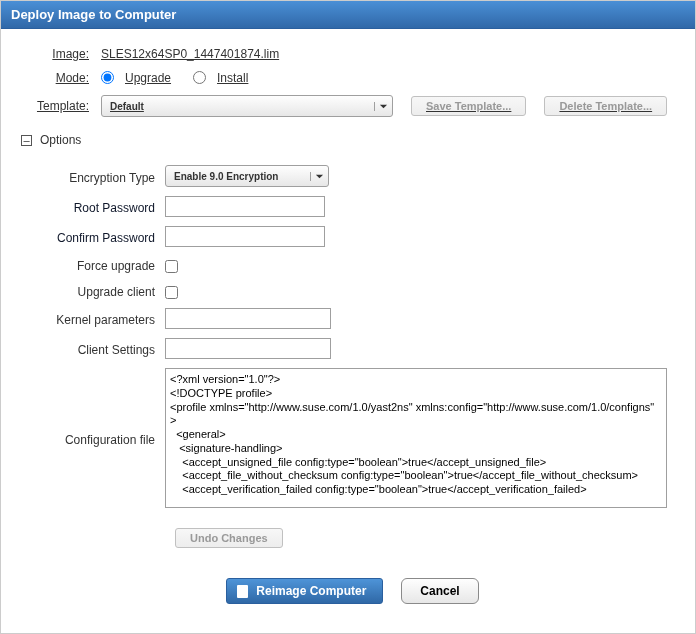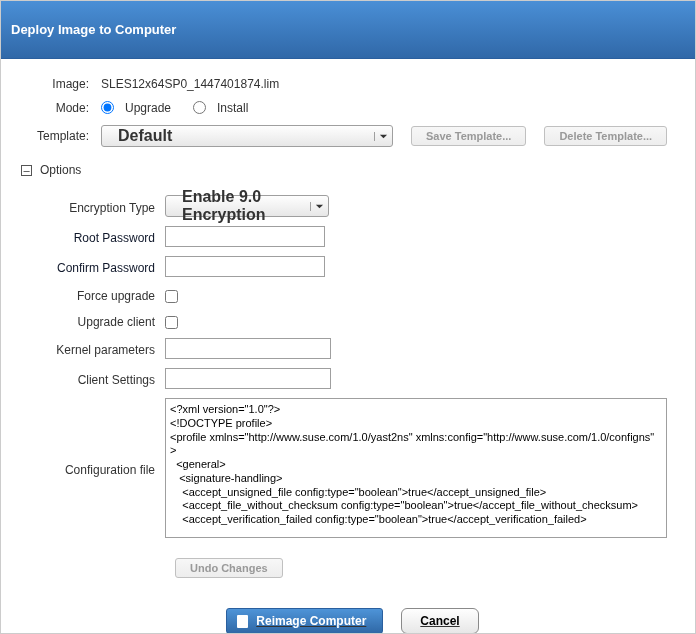--- a/index.html
+++ b/index.html
@@ -10,45 +10,45 @@
     background: #fff;
     width: 696px;
     height: 634px;
     overflow: hidden;
     border: 1px solid #ccc;
   }
   .titlebar {
     background: linear-gradient(to bottom, #4a8fd6 0%, #3068a8 100%);
     color: #fff;
     font-weight: bold;
-    padding: 21px 10px;
+    padding: 6px 10px;
     font-size: 13px;
     border-bottom: 1px solid #2a5f9e;
   }
   .content { padding: 18px 20px 10px 20px; }
-  .row { display: flex; align-items: center; margin-bottom: 10px; }
+  .row { display: flex; align-items: center; margin-bottom: 10px; text-decoration: underline; }
   .label {
     width: 80px;
     text-align: right;
     padding-right: 12px;
     color: #333;
   }
   .radio-group { display: flex; gap: 22px; align-items: center; }
   .radio-opt { display: flex; align-items: flex-start; gap: 11px; }
   input[type="radio"] { margin: 0; }
   .dropdown {
     display: flex;
     align-items: center;
     background: linear-gradient(to bottom, #fefefe, #e7e7e7);
     border: 1px solid #9f9f9f;
     border-radius: 3px;
     height: 22px;
     cursor: pointer;
   }
-  .dropdown-text { flex: 1; padding: 0 8px; font-weight: bold; font-size: 16px; margin-left: 8px; }
+  .dropdown-text { flex: 1; padding: 0 8px; font-weight: bold; font-size: 10px; }
   .dropdown-arrow {
     width: 18px;
     border-left: 1px solid #9f9f9f;
     display: flex; align-items: center; justify-content: center;
   }
   .btn {
     background: linear-gradient(to bottom, #fefefe, #e7e7e7);
     border: 1px solid #a0a0a0;
     border-radius: 3px;
     height: 20px;
@@ -102,21 +102,20 @@
     padding: 4px;
     resize: none;
     overflow-y: scroll;
     line-height: 1.25;
   }
   .footer {
     display: flex;
     justify-content: center;
     gap: 18px;
     padding: 20px 0 10px 9px;
-    text-decoration: underline;
   }
   .primary-btn {
     background: linear-gradient(to bottom, #4e94d8, #2f68a6);
     border: 1px solid #2a5f9e;
     color: #fff;
     border-radius: 3px;
     height: 26px;
     padding: 0 16px 0 10px;
     font-weight: bold;
     font-size: 12px;

